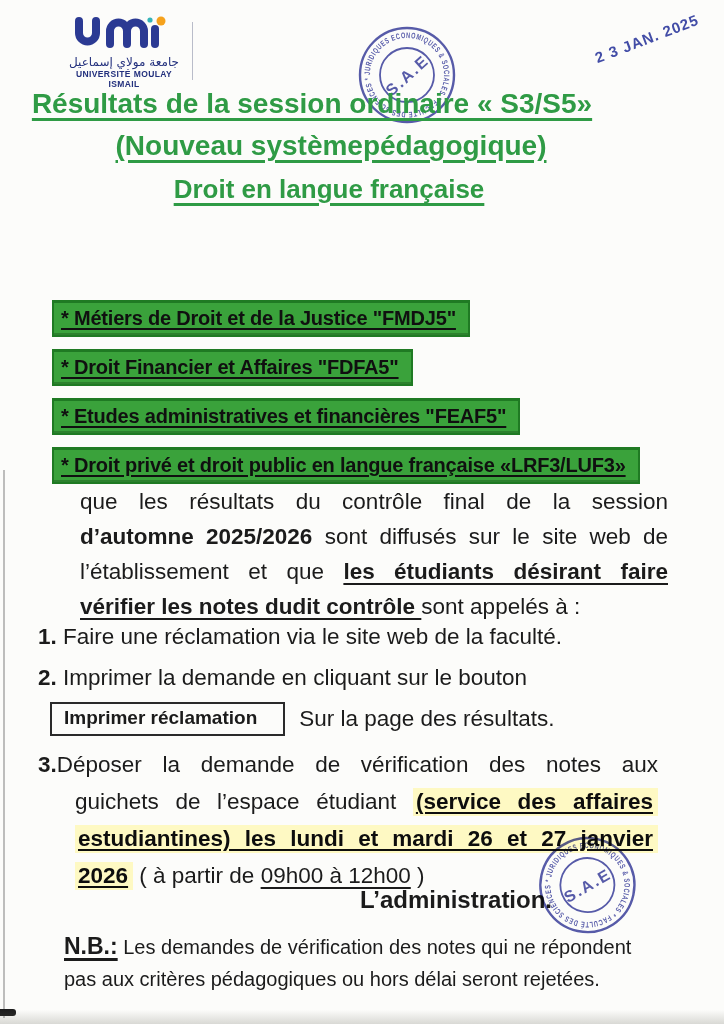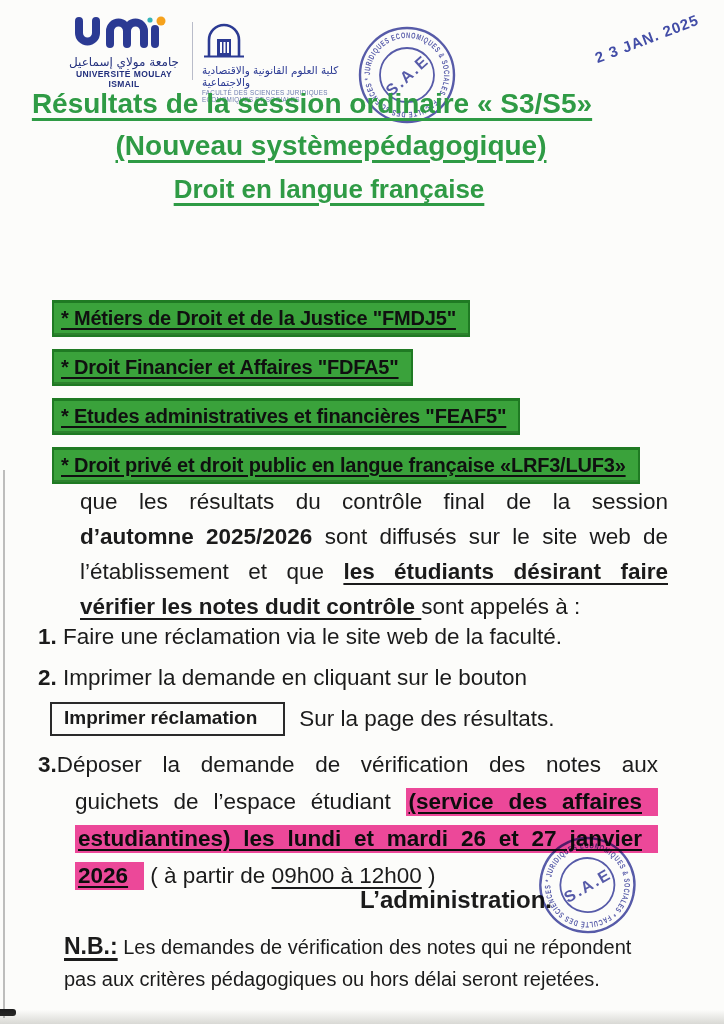--- a/index.html
+++ b/index.html
@@ -54,21 +54,21 @@
     letter-spacing:-.2px; box-shadow:inset 0 -2px 0 rgba(20,70,20,.35);
   }
   .para2{ position:absolute; left:80px; top:484px; width:588px; font-size:22.5px; line-height:35px; }
   .steps{ position:absolute; left:38px; top:620px; width:620px; font-size:22.5px; }
   .step{ margin-bottom:7px; line-height:34px; }
   .btn-row{ display:flex; align-items:center; gap:14px; margin:6px 0 10px 12px; }
   .btn-box{ border:2px solid #2a2a2a; padding:3px 26px 5px 12px; font-weight:bold; font-size:19px;
             background:#fcfcfa; }
   .s3-wrap{ margin-left:37px; width:583px; }
   .s3-wrap .line{ line-height:37px; }
-  .hl{ background:#ec4899; color:#0d0d0d; font-weight:bold; padding:1px 16px 2px 3px;
+  .hl{ background:#fef9c3; color:#0d0d0d; font-weight:bold; padding:1px 5px 2px 3px;
        text-decoration:underline; text-decoration-thickness:2px; text-underline-offset:3px; }
   .admin{ position:absolute; left:360px; top:886px; width:310px; text-align:left;
           font-size:24px; font-weight:bold; }
   .nb{ position:absolute; left:64px; top:930px; width:580px; font-size:20px; line-height:32px; }
   .nb .nb-label{ font-weight:bold; font-size:23px; text-decoration:underline;
                  text-decoration-thickness:2.5px; text-underline-offset:4px; }
   
   .stamp svg text{ font-family:"Liberation Sans",sans-serif; }
 </style>
 </head>
@@ -90,32 +90,20 @@
       </g>
       <circle cx="92" cy="5" r="4.5" fill="#f6a21c"></circle>
       <circle cx="81" cy="4" r="2.6" fill="#35b4b8"></circle>
     </svg>
     <span class="arabic">جامعة مولاي إسماعيل</span>
     <span class="latin">UNIVERSITÉ MOULAY ISMAIL</span>
   </div>
 
   <div class="logo-divider"></div>
 
-  <div class="logo-fac">
-    <svg width="44" height="40" viewBox="0 0 44 40">
-      <path d="M7,38 V22 a15,15 0 0 1 30,0 V38" fill="none" stroke="#2b3a93" stroke-width="2.6"></path>
-      <rect x="15" y="21" width="14" height="17" fill="#2b3a93"></rect>
-      <rect x="18" y="24" width="2" height="11" fill="#fcfcfa"></rect>
-      <rect x="21.5" y="24" width="2" height="11" fill="#fcfcfa"></rect>
-      <rect x="25" y="24" width="2" height="11" fill="#fcfcfa"></rect>
-      <line x1="2" y1="38.5" x2="42" y2="38.5" stroke="#2b3a93" stroke-width="2"></line>
-    </svg>
-    <span class="arabic">كلية العلوم القانونية والاقتصادية والاجتماعية</span>
-    <span class="latin">FACULTÉ DES SCIENCES JURIDIQUES ECONOMIQUES ET SOCIALES</span>
-  </div>
 
   <div class="date-stamp">2 3 JAN. 2025</div>
 
   <div class="stamp stamp-top">
     <svg width="102" height="102" viewBox="0 0 102 102">
       <circle cx="51" cy="51" r="47" fill="none" stroke="#3a3f9e" stroke-width="2.4"></circle>
       <circle cx="51" cy="51" r="27" fill="none" stroke="#3a3f9e" stroke-width="1.8"></circle>
       <path id="ringA" d="M 14,51 a 37,37 0 1 1 74,0 a 37,37 0 1 1 -74,0" fill="none"></path>
       <text font-size="8" letter-spacing="1" fill="#3a3f9e" font-weight="bold">
         <textPath href="#ringA" textLength="230" lengthAdjust="spacingAndGlyphs">JURIDIQUES ECONOMIQUES &amp; SOCIALES * FACULTÉ DES SCIENCES *</textPath>

